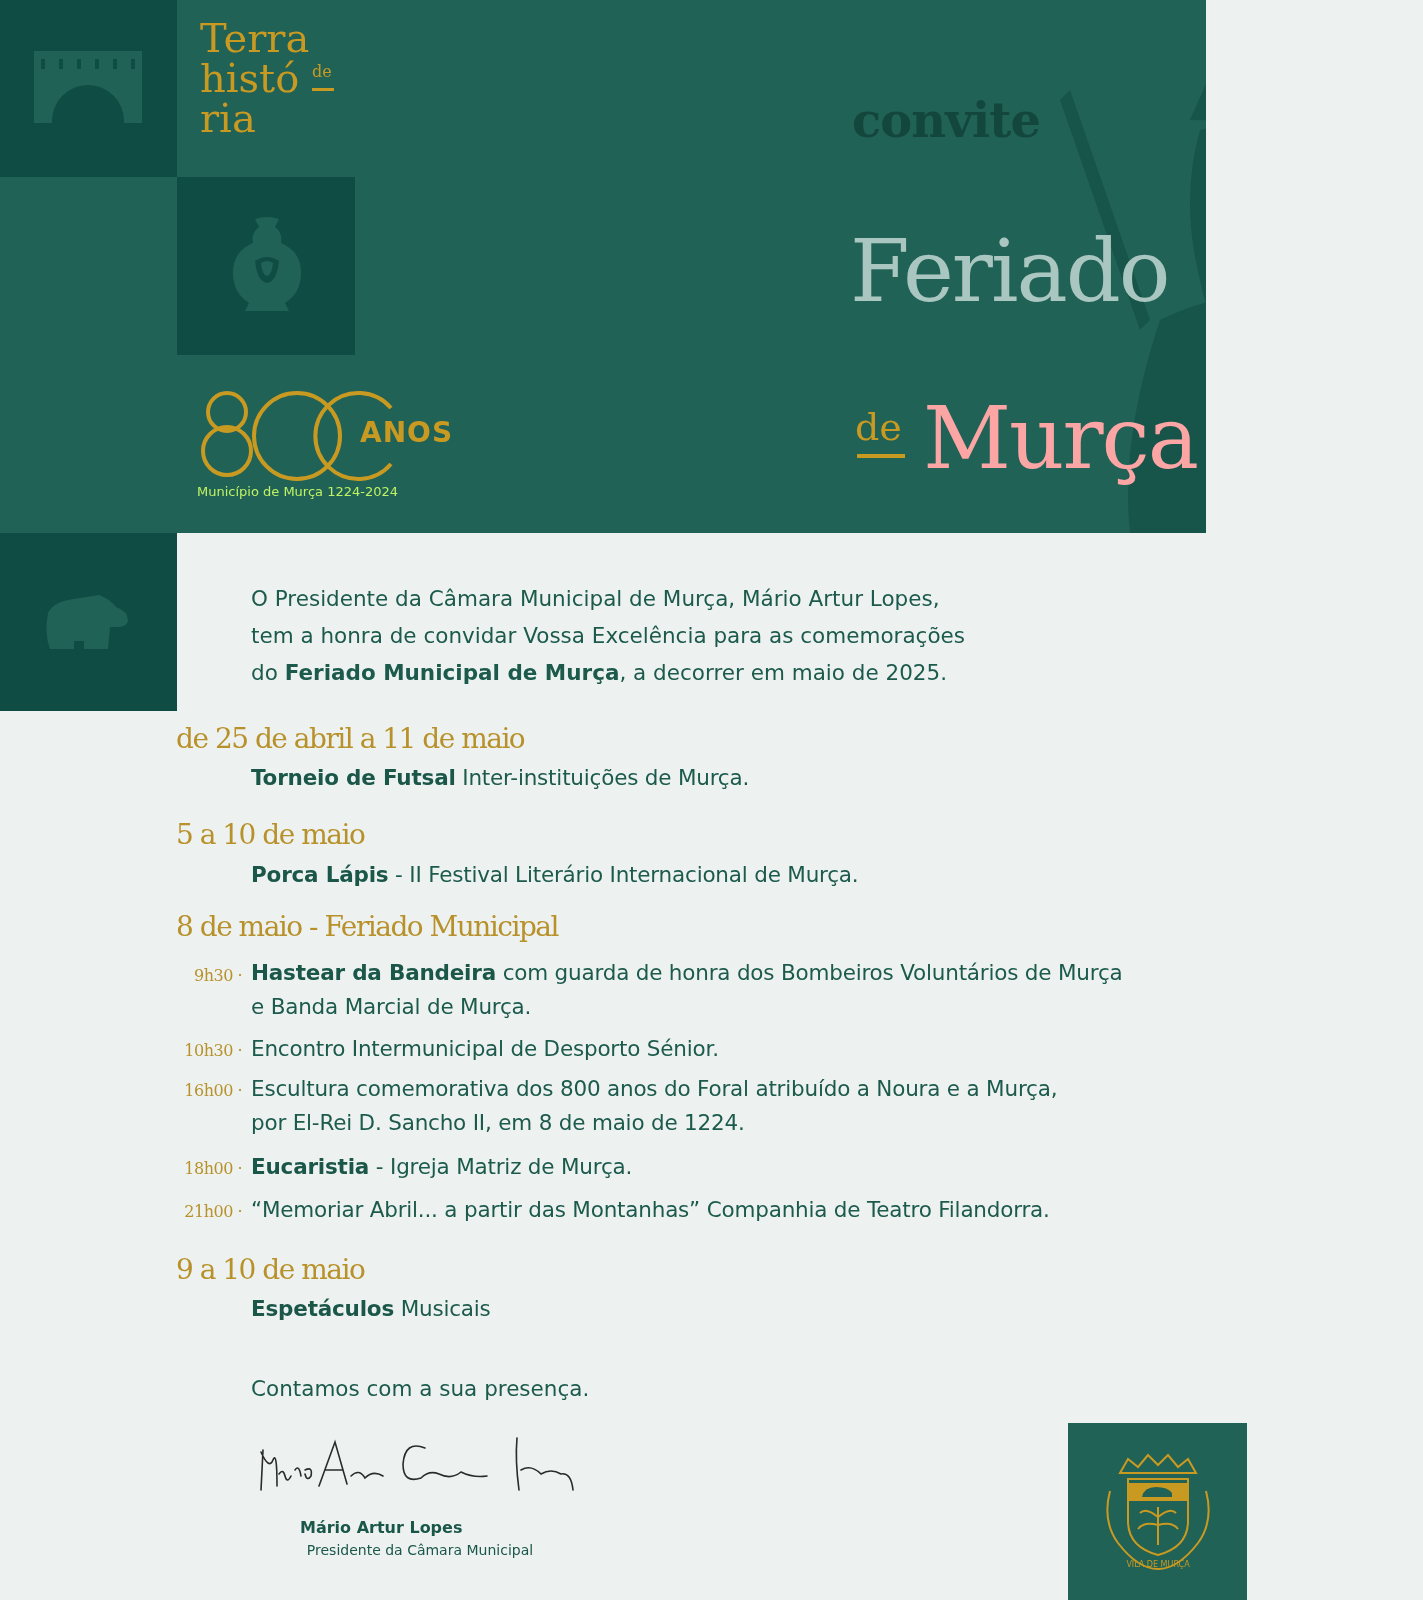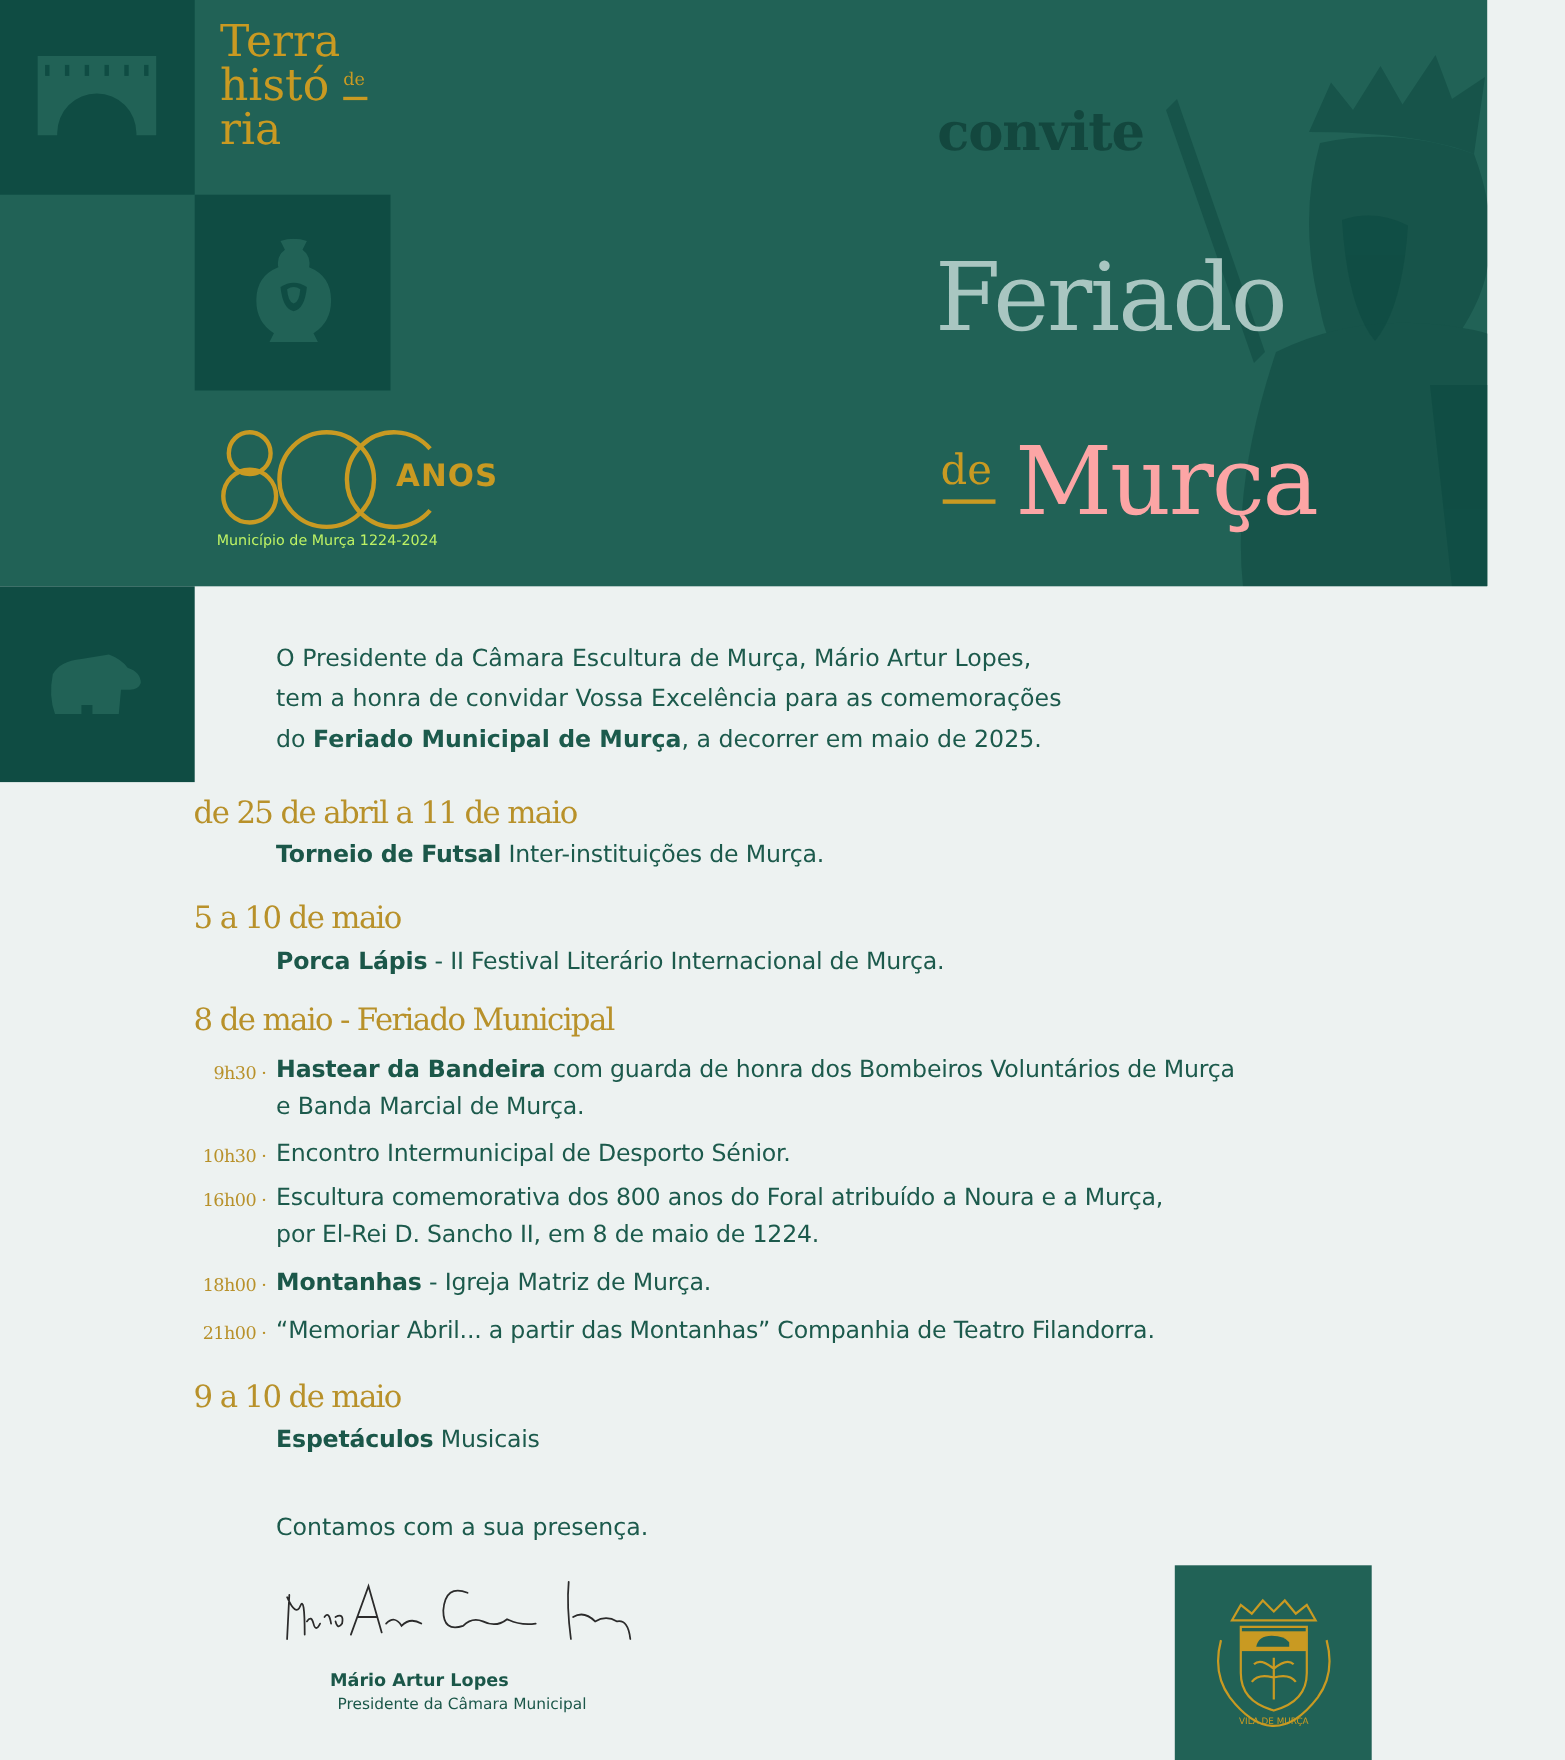--- a/index.html
+++ b/index.html
@@ -3,21 +3,21 @@
 <meta charset="utf-8">
 <style>
   html, body { margin: 0; padding: 0; }
   body {
     width: 1423px; height: 1600px; position: relative; overflow: hidden;
     background: #edf2f1;
     font-family: "Liberation Sans", sans-serif;
     color: #1c5a4c;
   }
   .header {
-    position: absolute; left: 0; top: 0; width: 1352px; height: 533px;
+    position: absolute; left: 0; top: 0; width: 1206px; height: 533px;
     background: #216256; overflow: hidden;
   }
   .tile { position: absolute; background: #0f4c43; }
   .tile-tl { left: 0; top: 0; width: 177px; height: 177px; }
   .tile-mid { left: 177px; top: 177px; width: 178px; height: 178px; }
   .tile-bear { left: 0; top: 533px; width: 177px; height: 178px; background: #0f4c43; position: absolute; }
 
   .tile svg, .tile-bear svg { position: absolute; }
 
   .logo-terra {
@@ -155,21 +155,21 @@
   <div class="title3">Murça</div>
 </div>
 
 <div class="tile-bear">
   <svg width="90" height="60" viewBox="0 0 90 60" style="left:44px;top:60px">
     <path d="M4 20 Q10 8 30 6 L55 2 Q66 6 72 14 Q84 18 84 28 Q82 34 74 34 L66 34 L64 56 H40 V48 H30 V56 H6 Q0 40 4 20 Z" fill="#216256"></path>
   </svg>
 </div>
 
 <div class="intro">
-  <div>O Presidente da Câmara Escultura de Murça, Mário Artur Lopes,</div>
+  <div>O Presidente da Câmara Municipal de Murça, Mário Artur Lopes,</div>
   <div>tem a honra de convidar Vossa Excelência para as comemorações</div>
   <div><span>do </span><b>Feriado Municipal de Murça</b><span>, a decorrer em maio de 2025.</span></div>
 </div>
 
 <div class="section-title" style="top:722px">de 25 de abril a 11 de maio</div>
 <div class="line" style="top:765px"><b>Torneio de Futsal</b><span> Inter-instituições de Murça.</span></div>
 
 <div class="section-title" style="top:818px">5 a 10 de maio</div>
 <div class="line" style="top:862px"><b>Porca Lápis</b><span> - II Festival Literário Internacional de Murça.</span></div>
 
@@ -180,21 +180,21 @@
 <div class="line" style="top:994px">e Banda Marcial de Murça.</div>
 
 <div class="time" style="top:1041px">10h30 ·</div>
 <div class="line" style="top:1036px">Encontro Intermunicipal de Desporto Sénior.</div>
 
 <div class="time" style="top:1081px">16h00 ·</div>
 <div class="line" style="top:1076px">Escultura comemorativa dos 800 anos do Foral atribuído a Noura e a Murça,</div>
 <div class="line" style="top:1110px">por El-Rei D. Sancho II, em 8 de maio de 1224.</div>
 
 <div class="time" style="top:1159px">18h00 ·</div>
-<div class="line" style="top:1154px"><b>Montanhas</b><span> - Igreja Matriz de Murça.</span></div>
+<div class="line" style="top:1154px"><b>Eucaristia</b><span> - Igreja Matriz de Murça.</span></div>
 
 <div class="time" style="top:1202px">21h00 ·</div>
 <div class="line" style="top:1197px">“Memoriar Abril... a partir das Montanhas” Companhia de Teatro Filandorra.</div>
 
 <div class="section-title" style="top:1253px">9 a 10 de maio</div>
 <div class="line" style="top:1296px"><b>Espetáculos</b><span> Musicais</span></div>
 
 <div class="closing">Contamos com a sua presença.</div>
 <svg class="signature" viewBox="0 0 340 70">
   <g fill="none" stroke="#2b2b2b" stroke-width="1.6" stroke-linecap="round">

